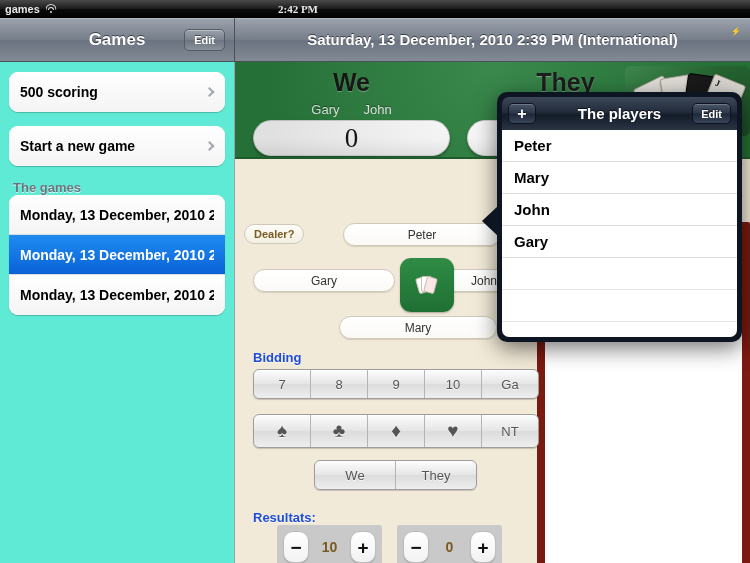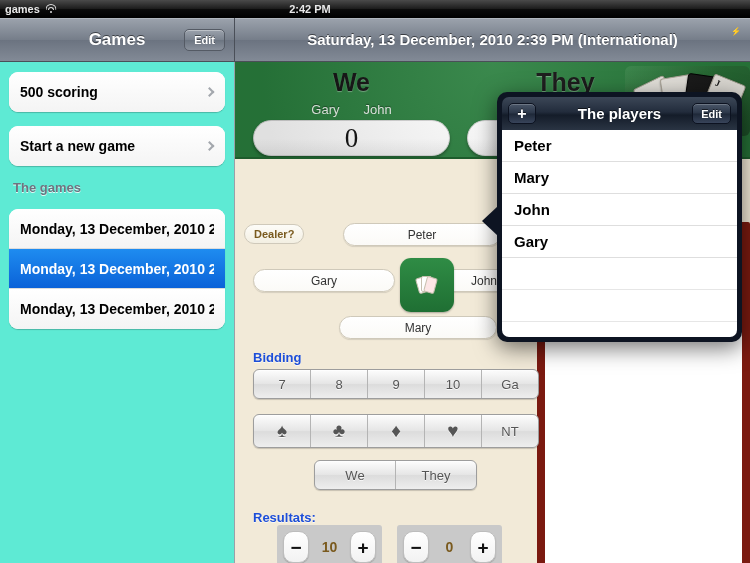--- a/index.html
+++ b/index.html
@@ -12,21 +12,21 @@
   #screen { position:relative; width:750px; height:563px; overflow:hidden; }
 
   
   .statusbar{
     position:absolute; left:0; top:0; width:750px; height:18px;
     background:linear-gradient(180deg,#4a4a4a 0%,#1d1d1d 48%,#0b0b0b 52%,#000 100%);
     color:#e8e8e8; font-size:11px; font-weight:bold;
     display:flex; align-items:center;
   }
   .sb-left{ position:absolute; left:5px; display:flex; align-items:center; gap:5px; }
-  .sb-center{ position:absolute; left:12px; width:596px; text-align:center; }
+  .sb-center{ position:absolute; left:0; width:596px; text-align:center;font-family:Liberation Serif, serif; }
   .sb-right{ position:absolute; right:5px; display:flex; align-items:center; gap:4px;margin-top:46px; }
   .wifi{ display:inline-block; width:12px; height:10px; position:relative; }
   .wifi i{ position:absolute; left:50%; border:1.5px solid #dcdcdc; border-bottom:none;
            border-radius:50% 50% 0 0 / 100% 100% 0 0; transform:translateX(-50%); }
   .wifi i:nth-child(1){ width:11px; height:5.5px; top:0; }
   .wifi i:nth-child(2){ width:6px;  height:3px;  top:3px; }
   .wifi i:nth-child(3){ width:2px;  height:2px;  top:6.5px; background:#dcdcdc; border-radius:50%; border:none;}
   .batt{ width:17px; height:9px; border:1px solid #cfcfcf; border-radius:2px; position:relative;
          display:flex; align-items:center; justify-content:center; }
   .batt:after{ content:''; position:absolute; right:-3px; top:2px; width:2px; height:4px;
@@ -77,21 +77,21 @@
   .row:last-child{ border-bottom:none; }
   .row.sel{ background:linear-gradient(180deg,#1e8cf0 0%,#0b62d8 100%); color:#fff; }
   .chev{
     position:absolute; right:12px; top:50%; width:7px; height:7px;
     border-right:2.4px solid #a3a7ad; border-top:2.4px solid #a3a7ad;
     transform:translateY(-50%) rotate(45deg);
   }
   .group-hdr{
     font-size:13px; font-weight:bold; color:#6d7480;
     text-shadow:0 1px 0 rgba(255,255,255,.8);
-    padding:0 4px 14px 4px;
+    padding:0 4px 0 4px;
   }
   .ellip{ white-space:nowrap; overflow:hidden; text-overflow:clip; }
 
   
   .main{
     position:absolute; left:235px; top:62px; width:515px; bottom:0;
     background:#f2ead8; overflow:hidden;
   }
   .felt{
     position:absolute; left:0; top:0; width:515px; height:97px;

